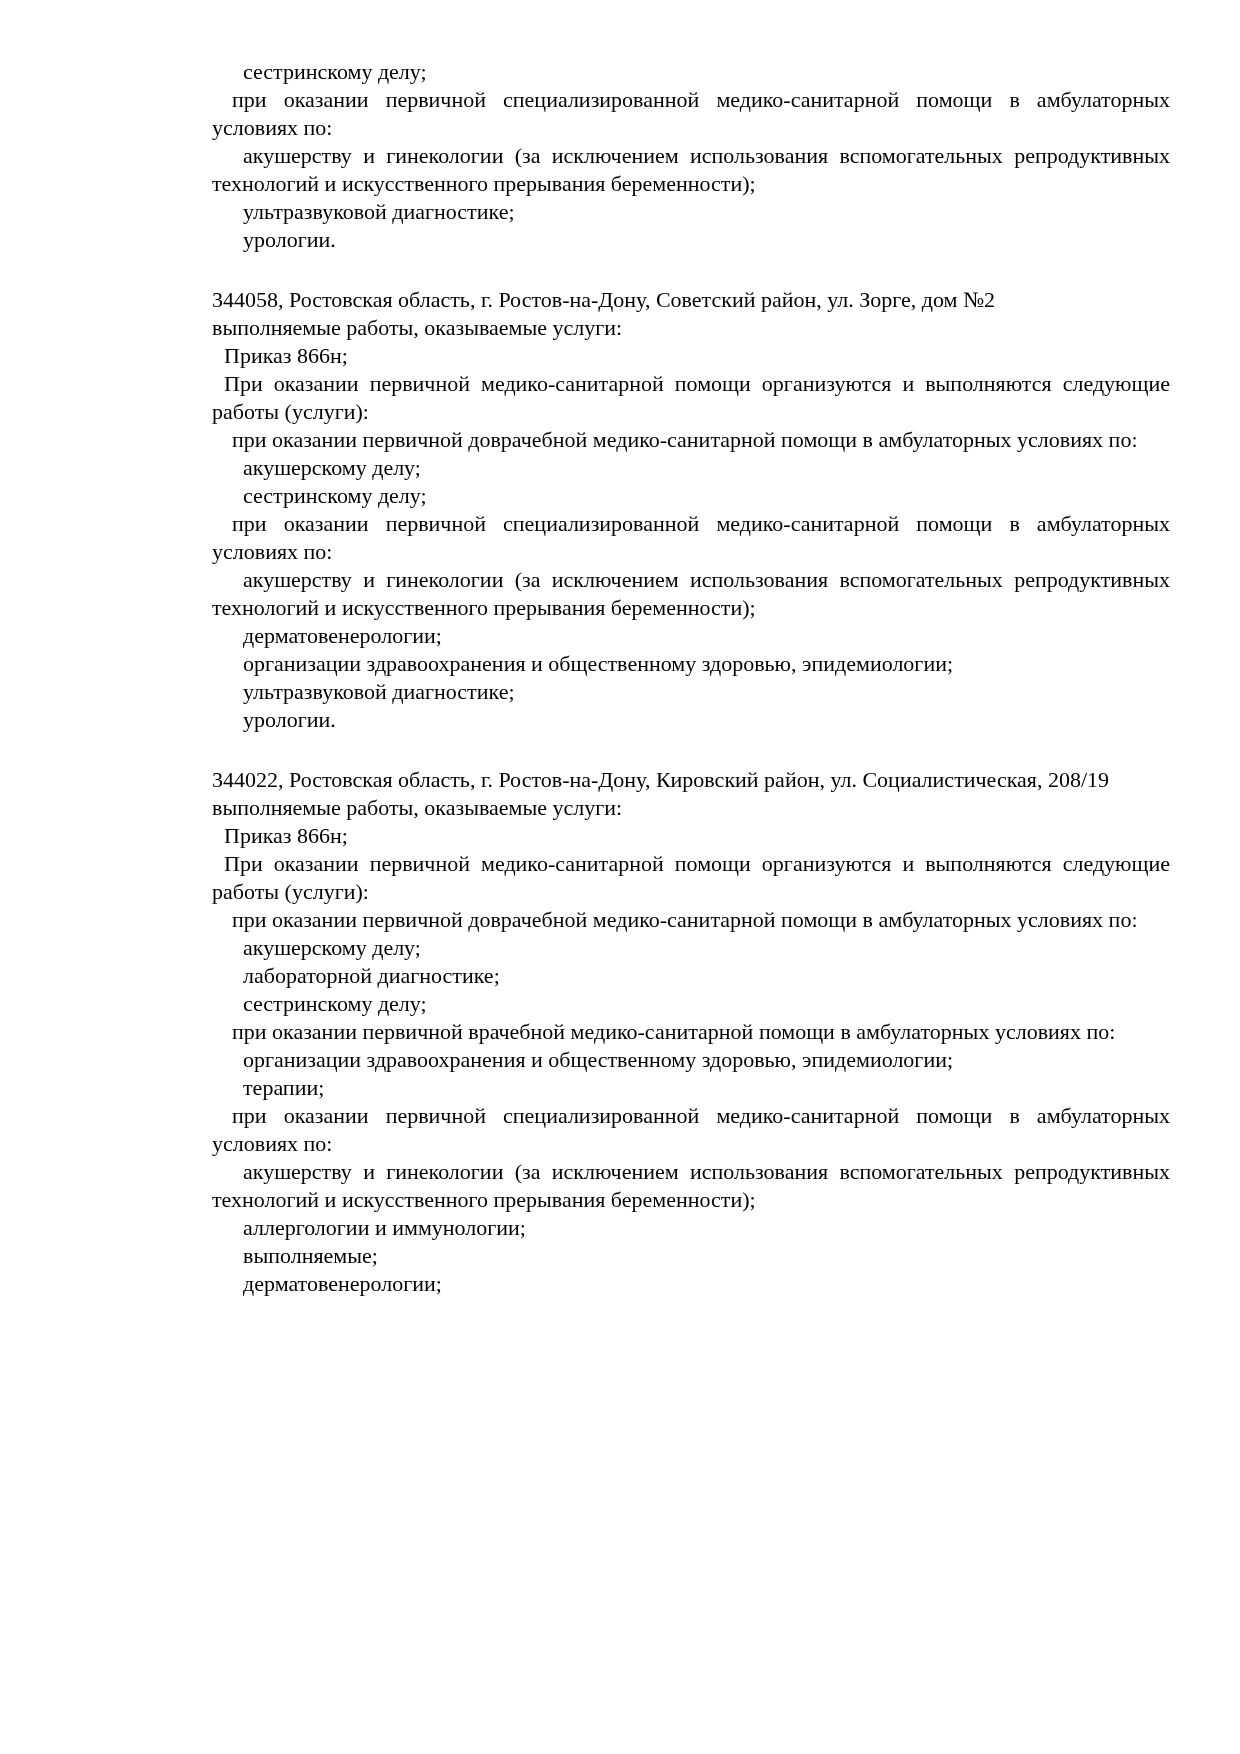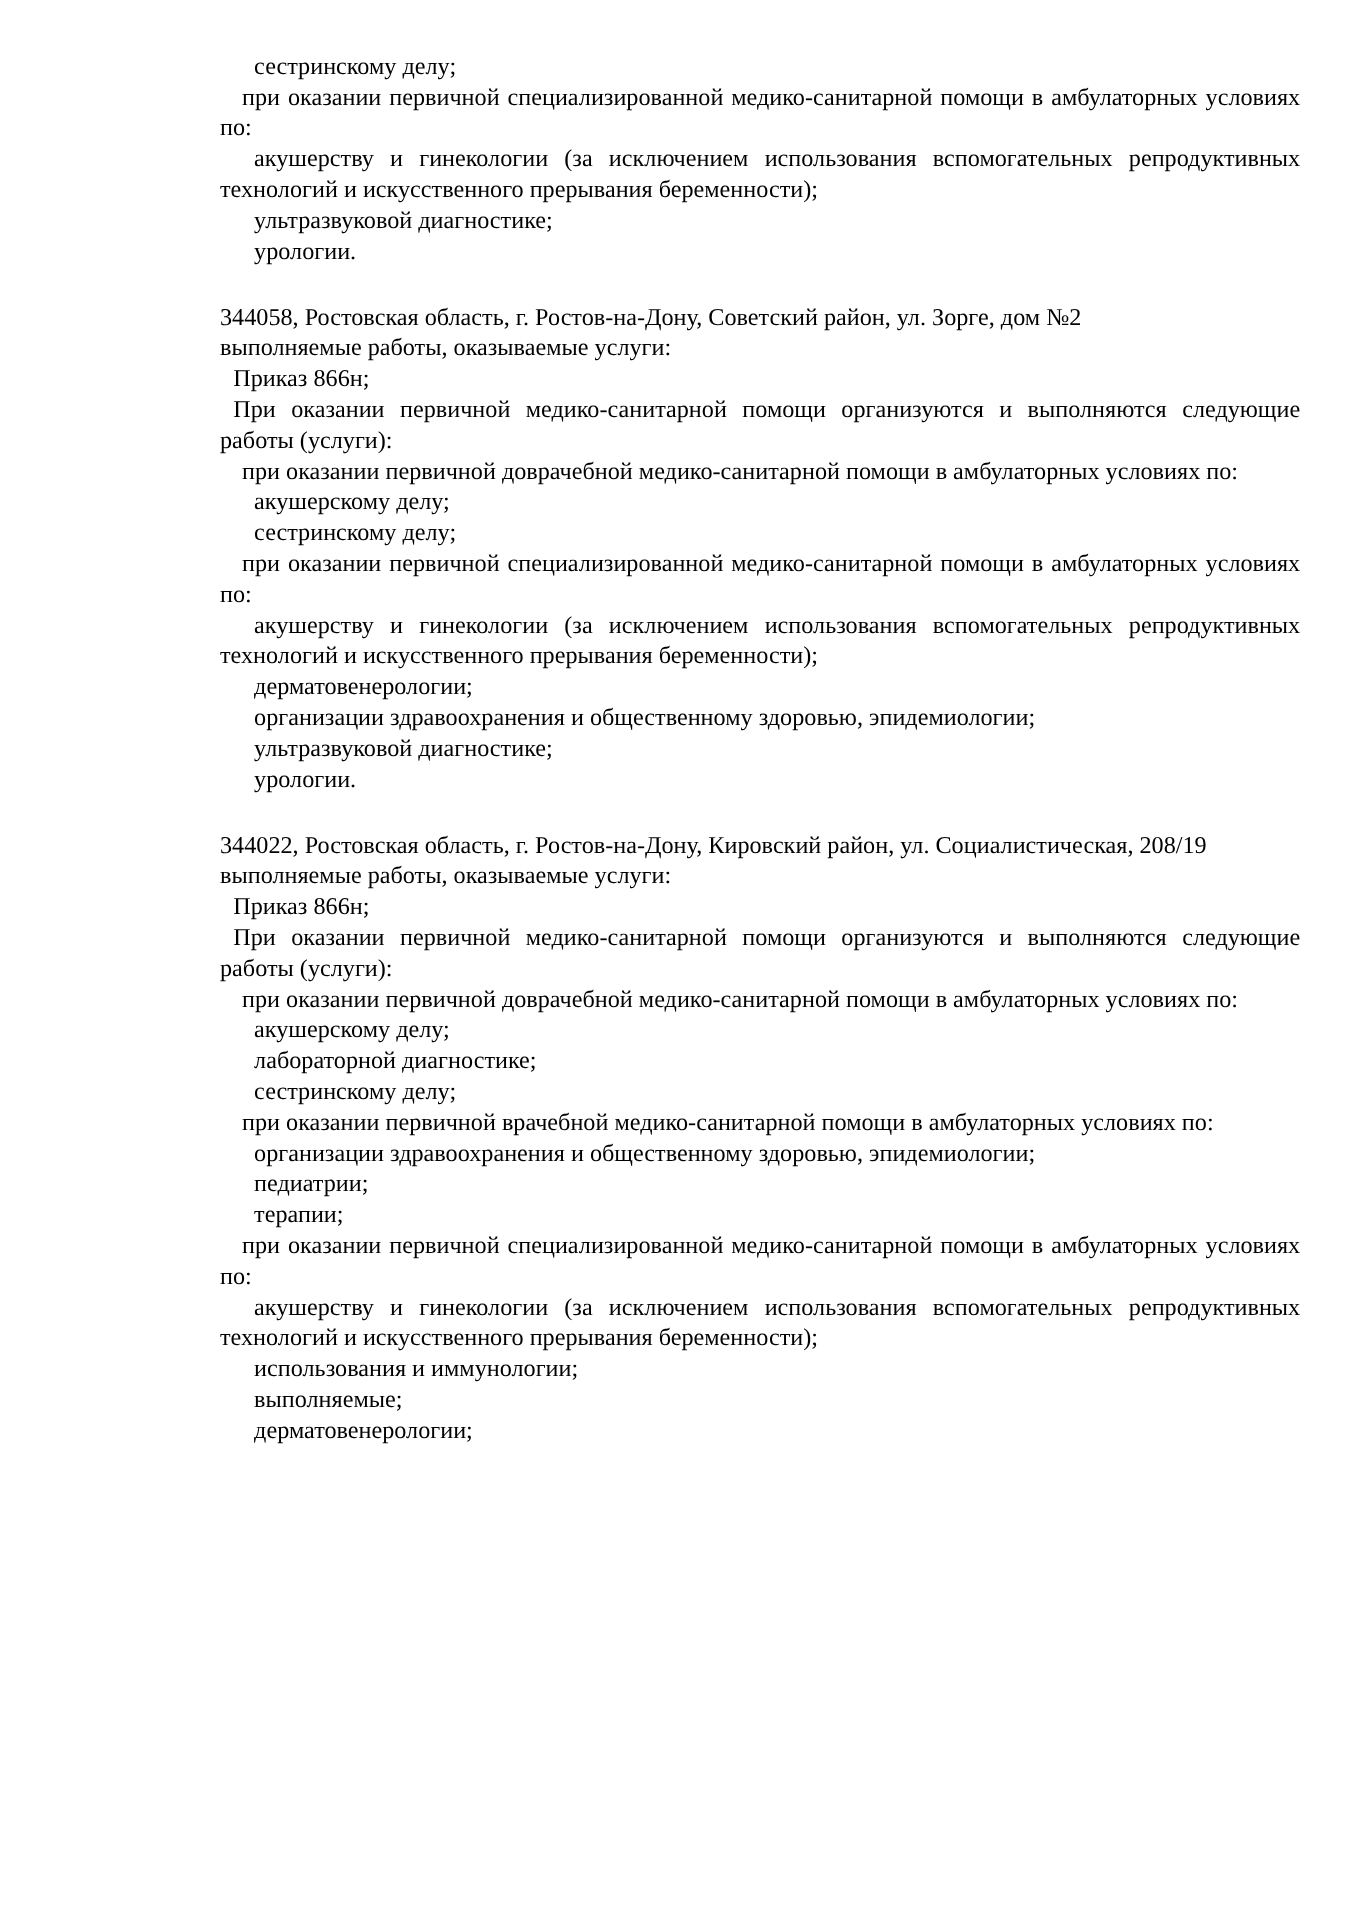--- a/index.html
+++ b/index.html
@@ -17,21 +17,21 @@
     width: 1240px;
     height: 1754px;
     padding: 46px 58px 0 200px;
     font-family: "Liberation Serif", "DejaVu Serif", serif;
     font-size: 22px;
     line-height: 28px;
     color: #000000;
     background: #ffffff;
   }
   .doc-section {
-    margin: 0;
+    margin: 12px;
   }
   .doc-section + .doc-section {
     margin-top: 32px;
   }
   .page p {
     margin: 0;
     padding: 0;
     text-align: justify;
   }
   
@@ -73,22 +73,21 @@
     <p class="ind-none">344022, Ростовская область, г. Ростов-на-Дону, Кировский район, ул. Социалистическая, 208/19</p>
     <p class="ind-none">выполняемые работы, оказываемые услуги:</p>
     <p class="ind-p1">Приказ 866н;</p>
     <p class="ind-p1">При оказании первичной медико-санитарной помощи организуются и выполняются следующие работы (услуги):</p>
     <p class="ind-sub">при оказании первичной доврачебной медико-санитарной помощи в амбулаторных условиях по:</p>
     <p class="ind-item">акушерскому делу;</p>
     <p class="ind-item">лабораторной диагностике;</p>
     <p class="ind-item">сестринскому делу;</p>
     <p class="ind-sub">при оказании первичной врачебной медико-санитарной помощи в амбулаторных условиях по:</p>
     <p class="ind-item">организации здравоохранения и общественному здоровью, эпидемиологии;</p>
-    <p class="ind-item">педиатрии;</p>
     <p class="ind-item">терапии;</p>
     <p class="ind-sub">при оказании первичной специализированной медико-санитарной помощи в амбулаторных условиях по:</p>
     <p class="ind-item">акушерству и гинекологии (за исключением использования вспомогательных репродуктивных технологий и искусственного прерывания беременности);</p>
-    <p class="ind-item">использования и иммунологии;</p>
+    <p class="ind-item">аллергологии и иммунологии;</p>
     <p class="ind-item">выполняемые;</p>
     <p class="ind-item">дерматовенерологии;</p>
   </section>
 
 </div>
 
 </body></html>

